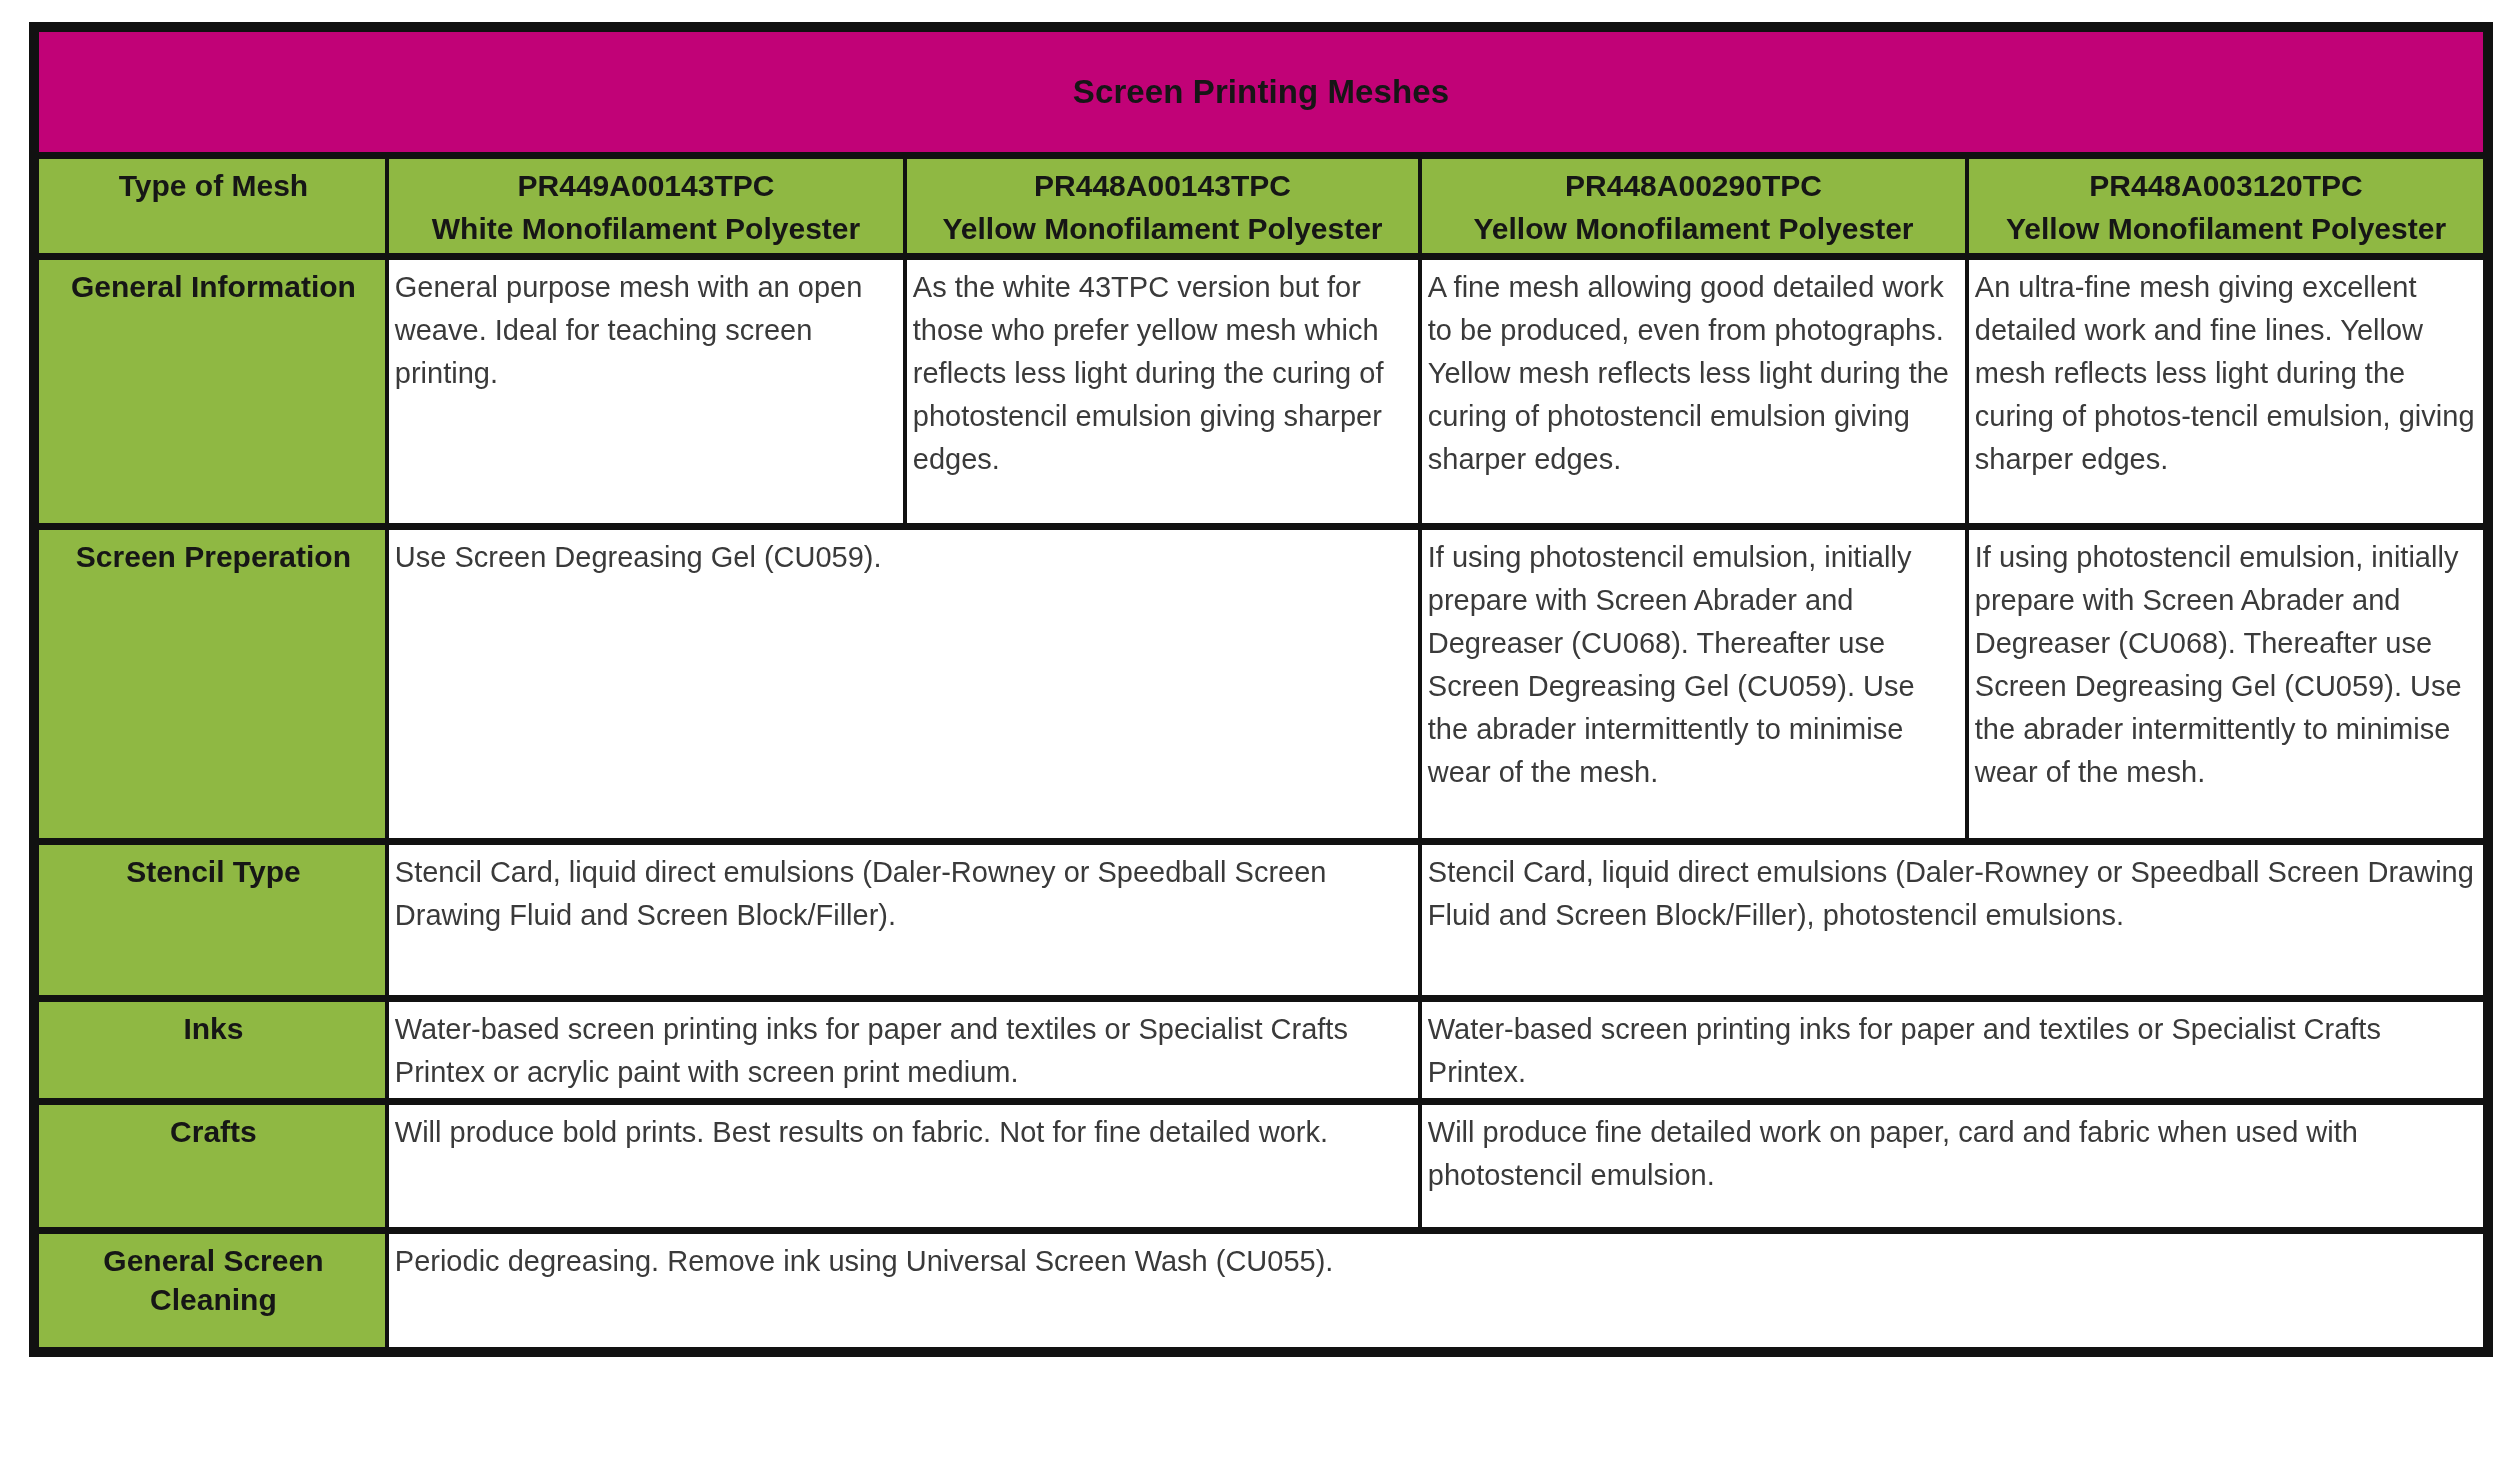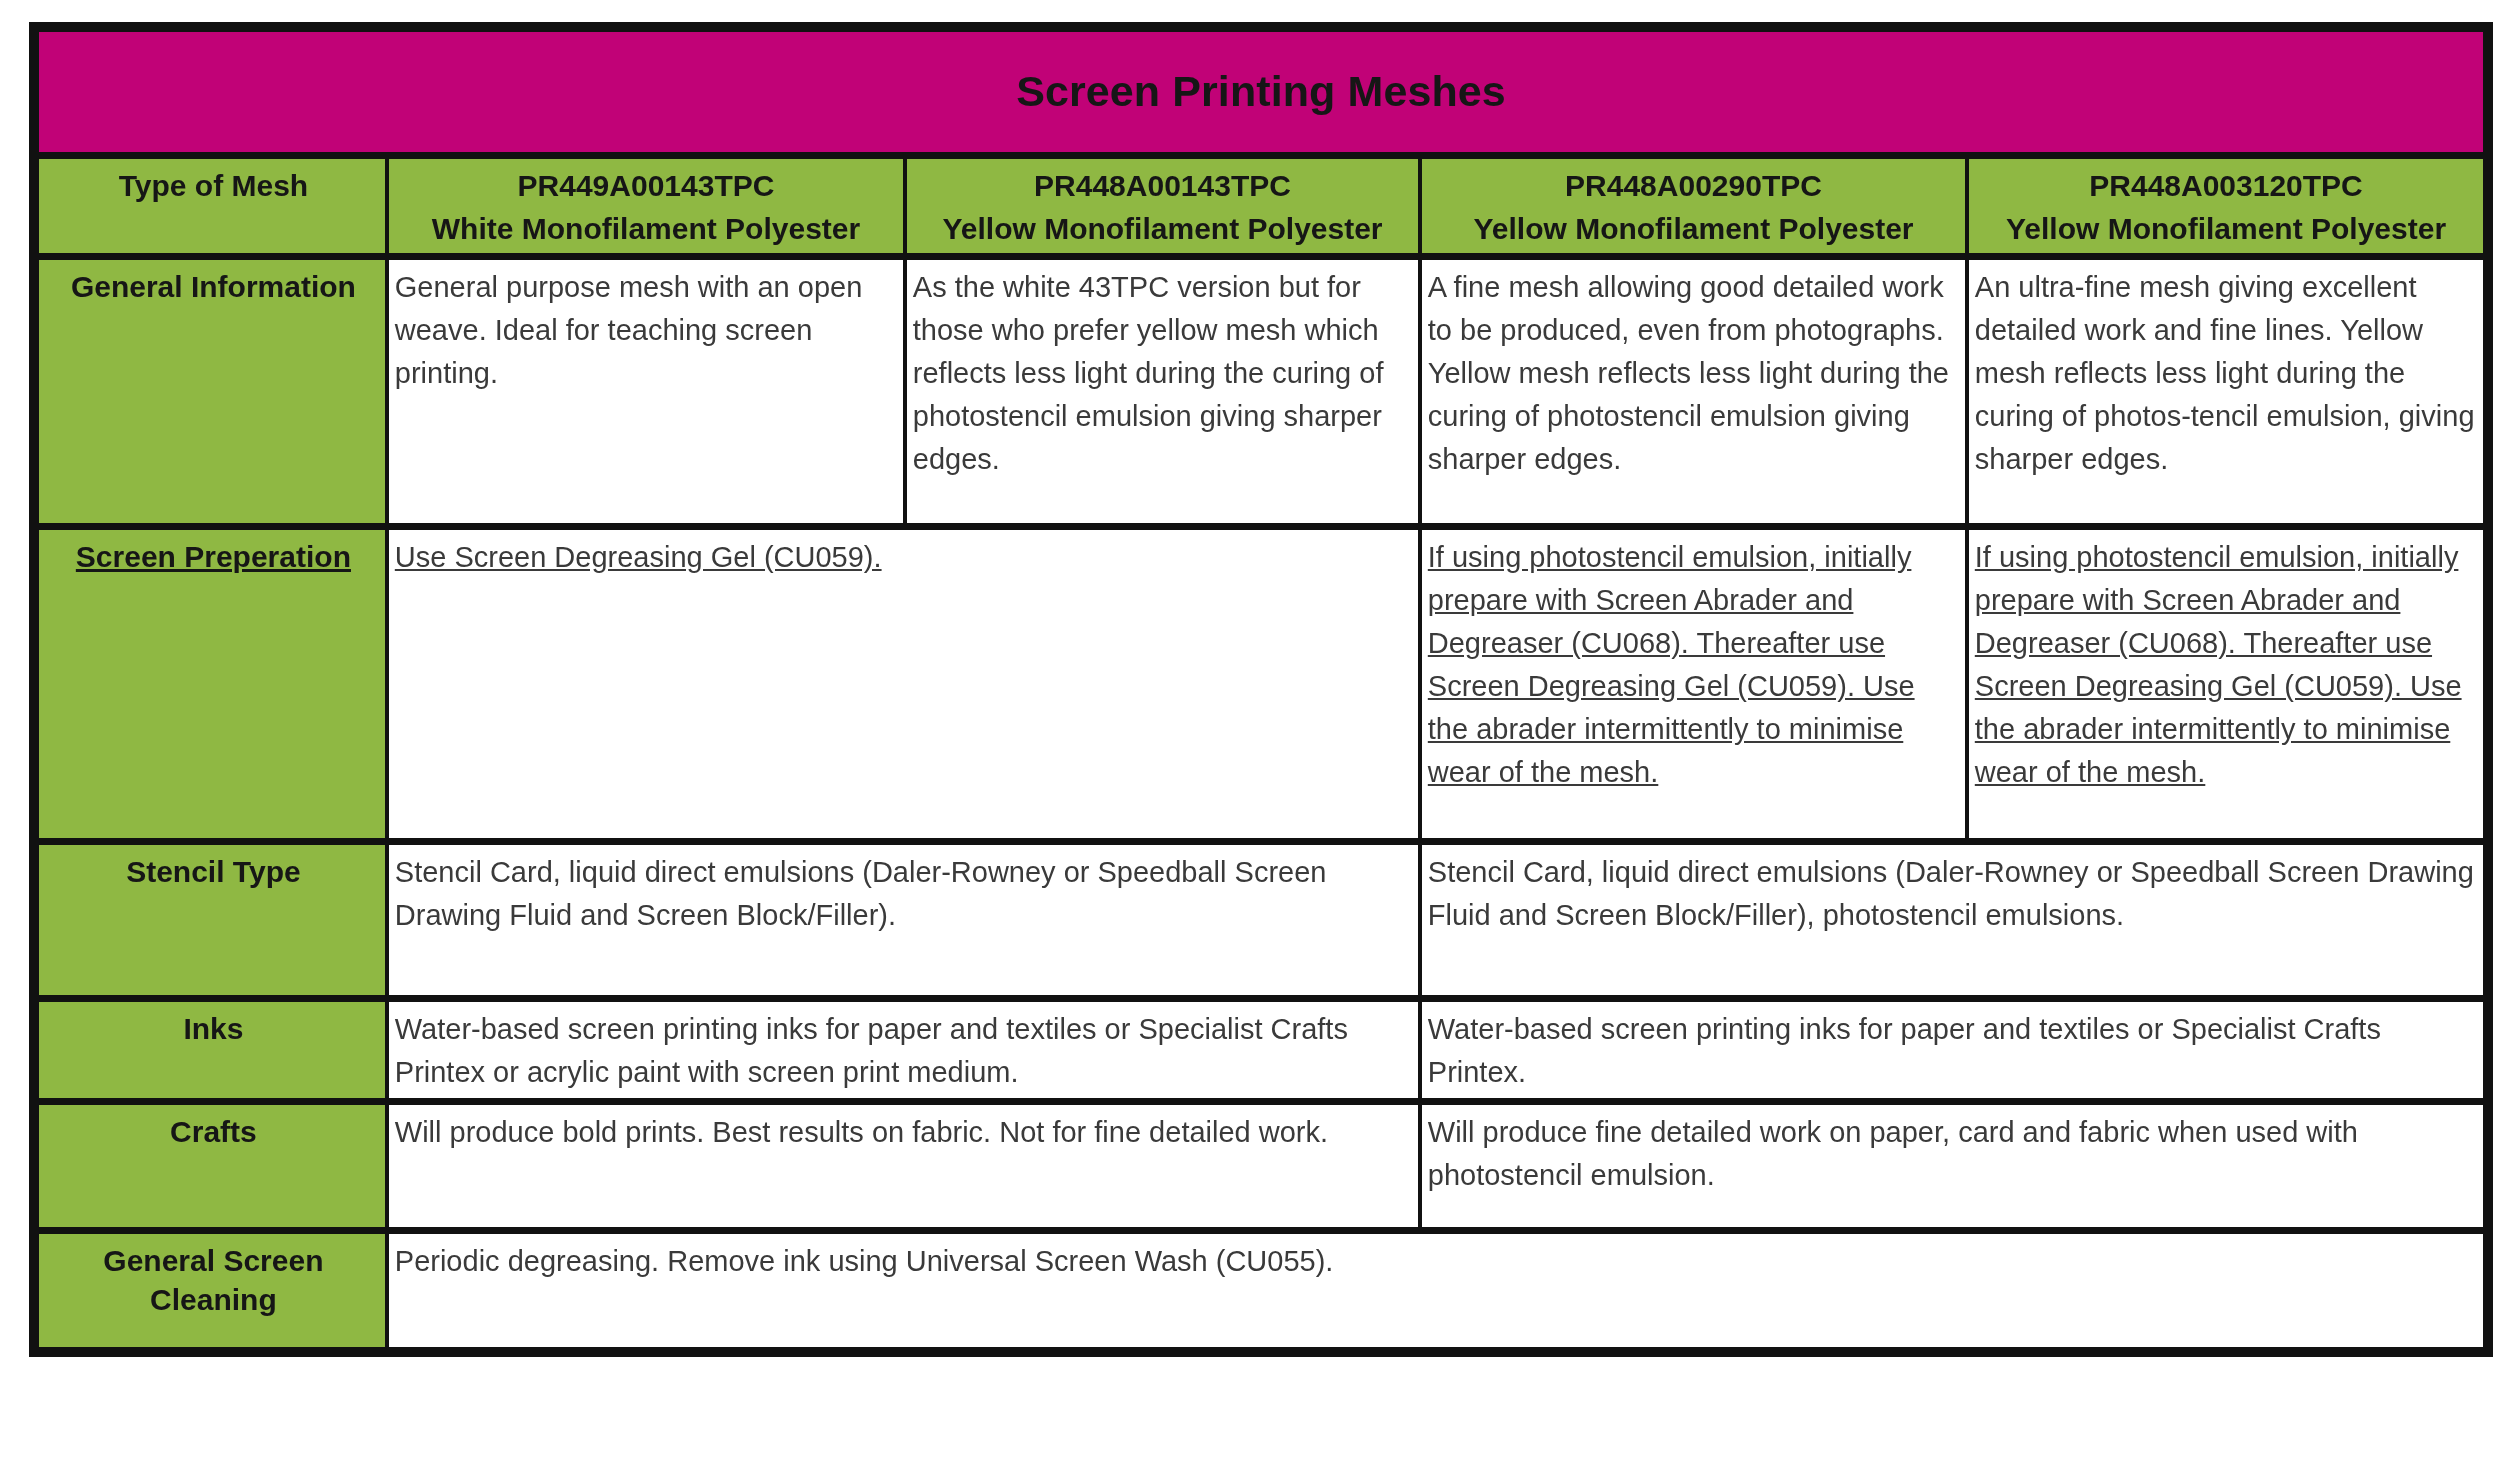--- a/index.html
+++ b/index.html
@@ -33,21 +33,21 @@
     border-bottom: 7.2px solid var(--border, #111111);
     vertical-align: top;
     box-sizing: border-box;
     overflow: hidden;
   }
   .title-cell {
     height: 129px;
     background: var(--magenta, #C10277);
     color: #161616;
     font-weight: bold;
-    font-size: 43px;
+    font-size: 33px;
     text-align: center;
     vertical-align: middle;
     letter-spacing: 0.1px;
   }
   .green-cell {
     background: var(--green, #8FB843);
     color: #161616;
   }
   .header-row td { height: 96px; }
   .header-cell {
@@ -67,21 +67,21 @@
   }
   .body-cell {
     background: #ffffff;
     font-size: 29px;
     line-height: 43px;
     text-align: left;
     padding: 5.8px 5.8px 4.3px 5.8px;
     color: #3a3a3a;
   }
   .r-geninfo  td { height: 270px; }
-  .r-prep     td { height: 315px; text-decoration: underline; }
+  .r-prep     td { height: 315px; }
   .r-stencil  td { height: 157px; }
   .r-inks     td { height: 102px; }
   .r-results  td { height: 129px; }
   .r-cleaning td { height: 121px; }
   .r-removal  td { height: 120px; }
 </style>
 </head>
 <body>
 
 <div class="page">

